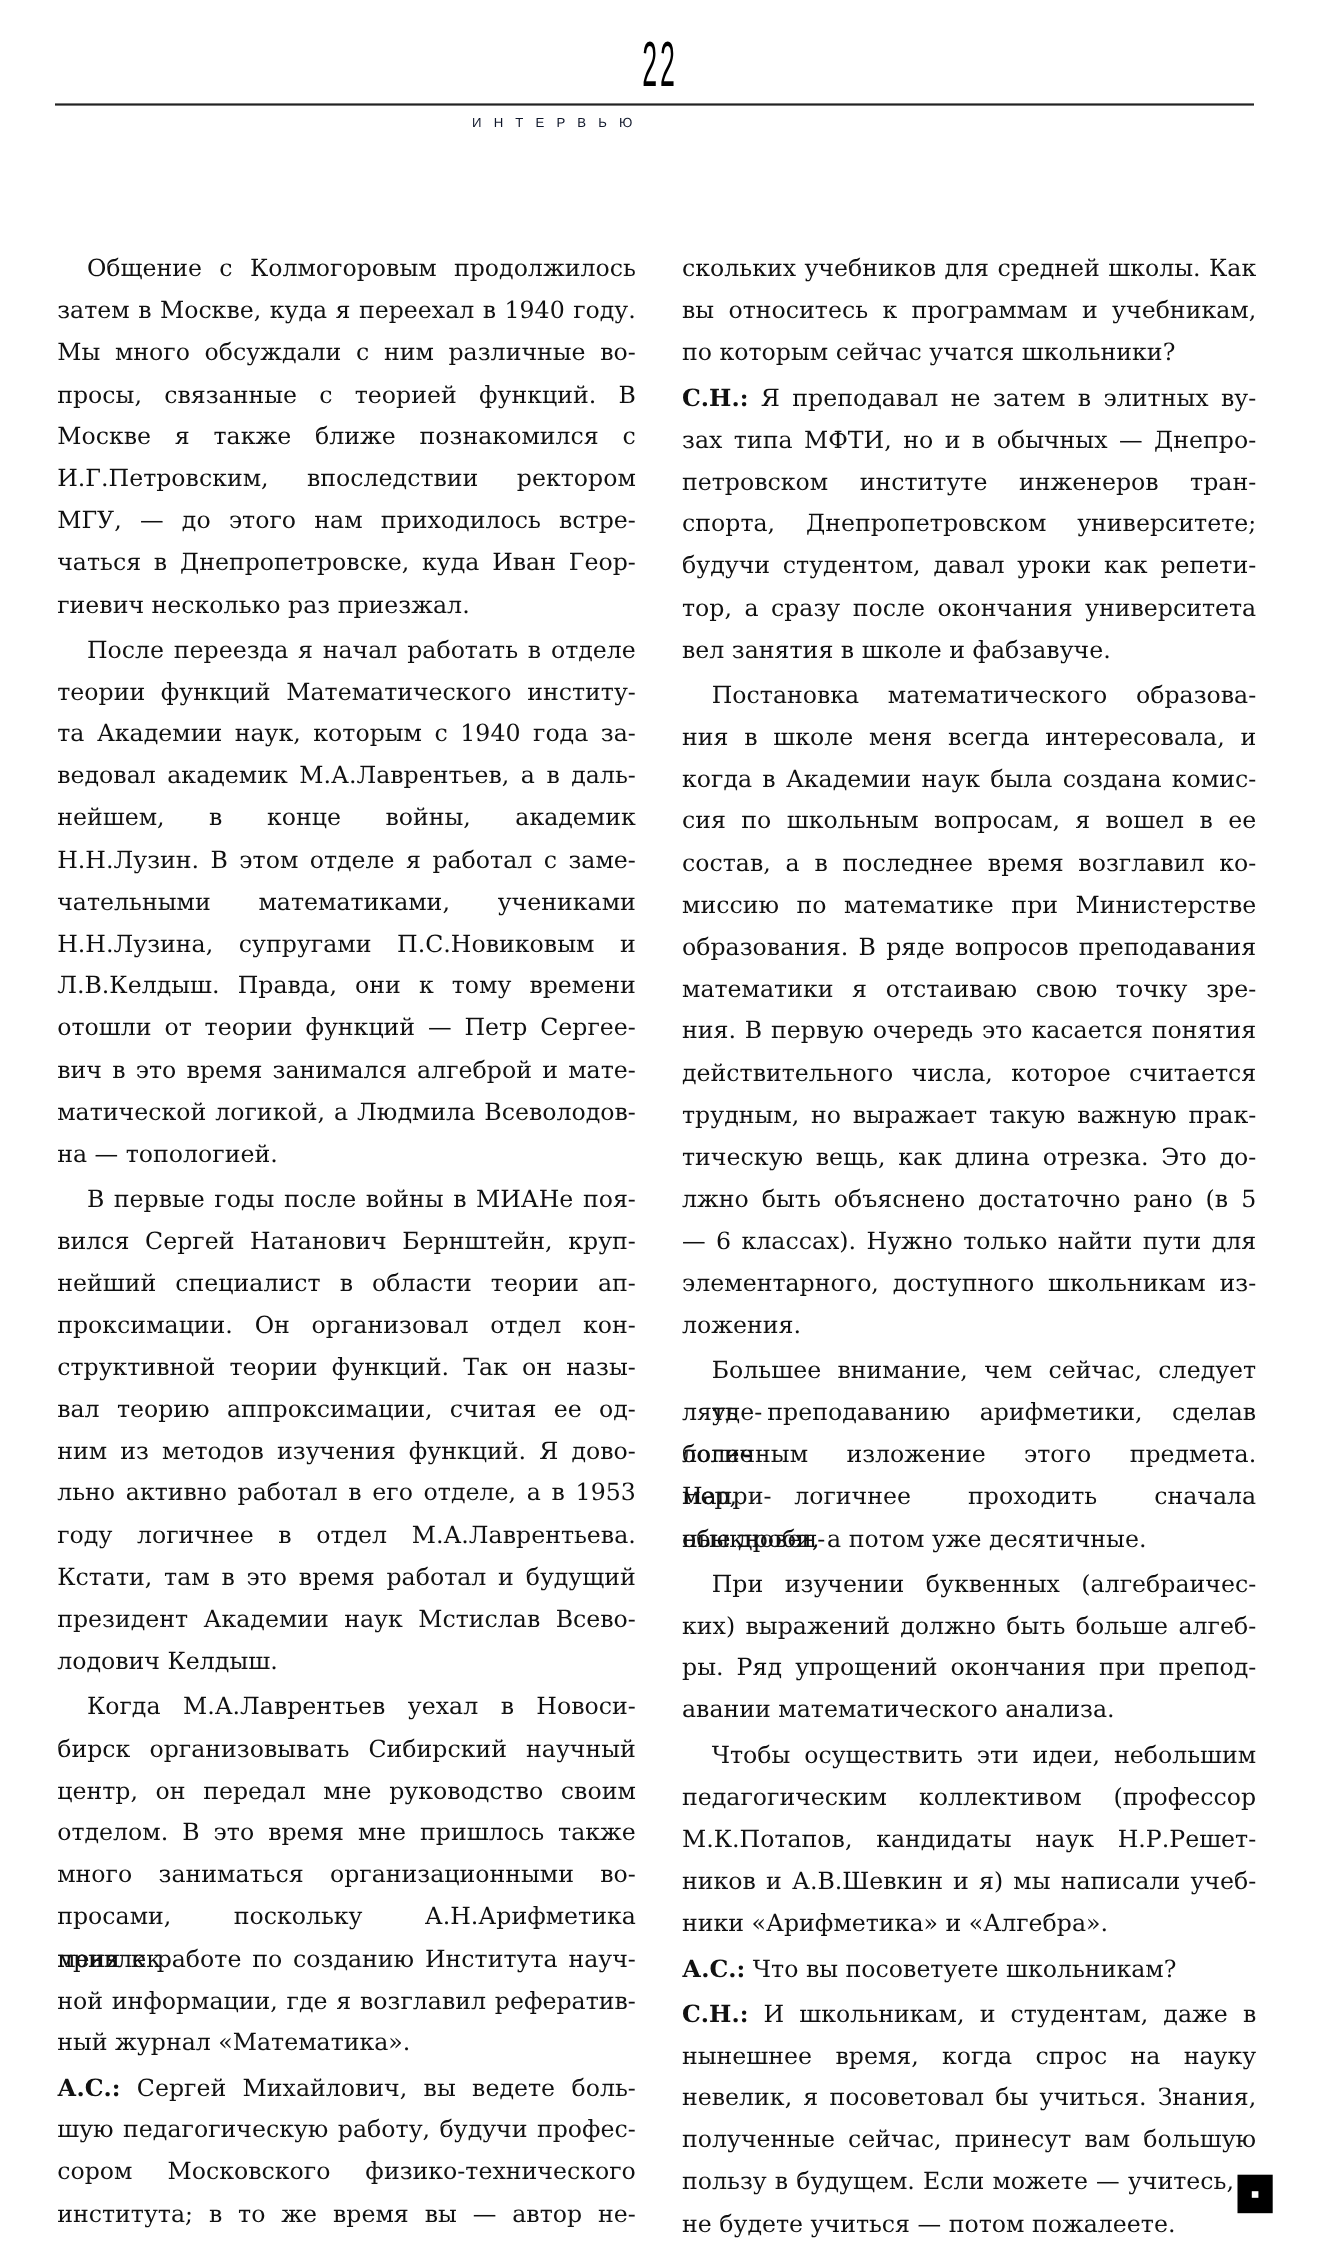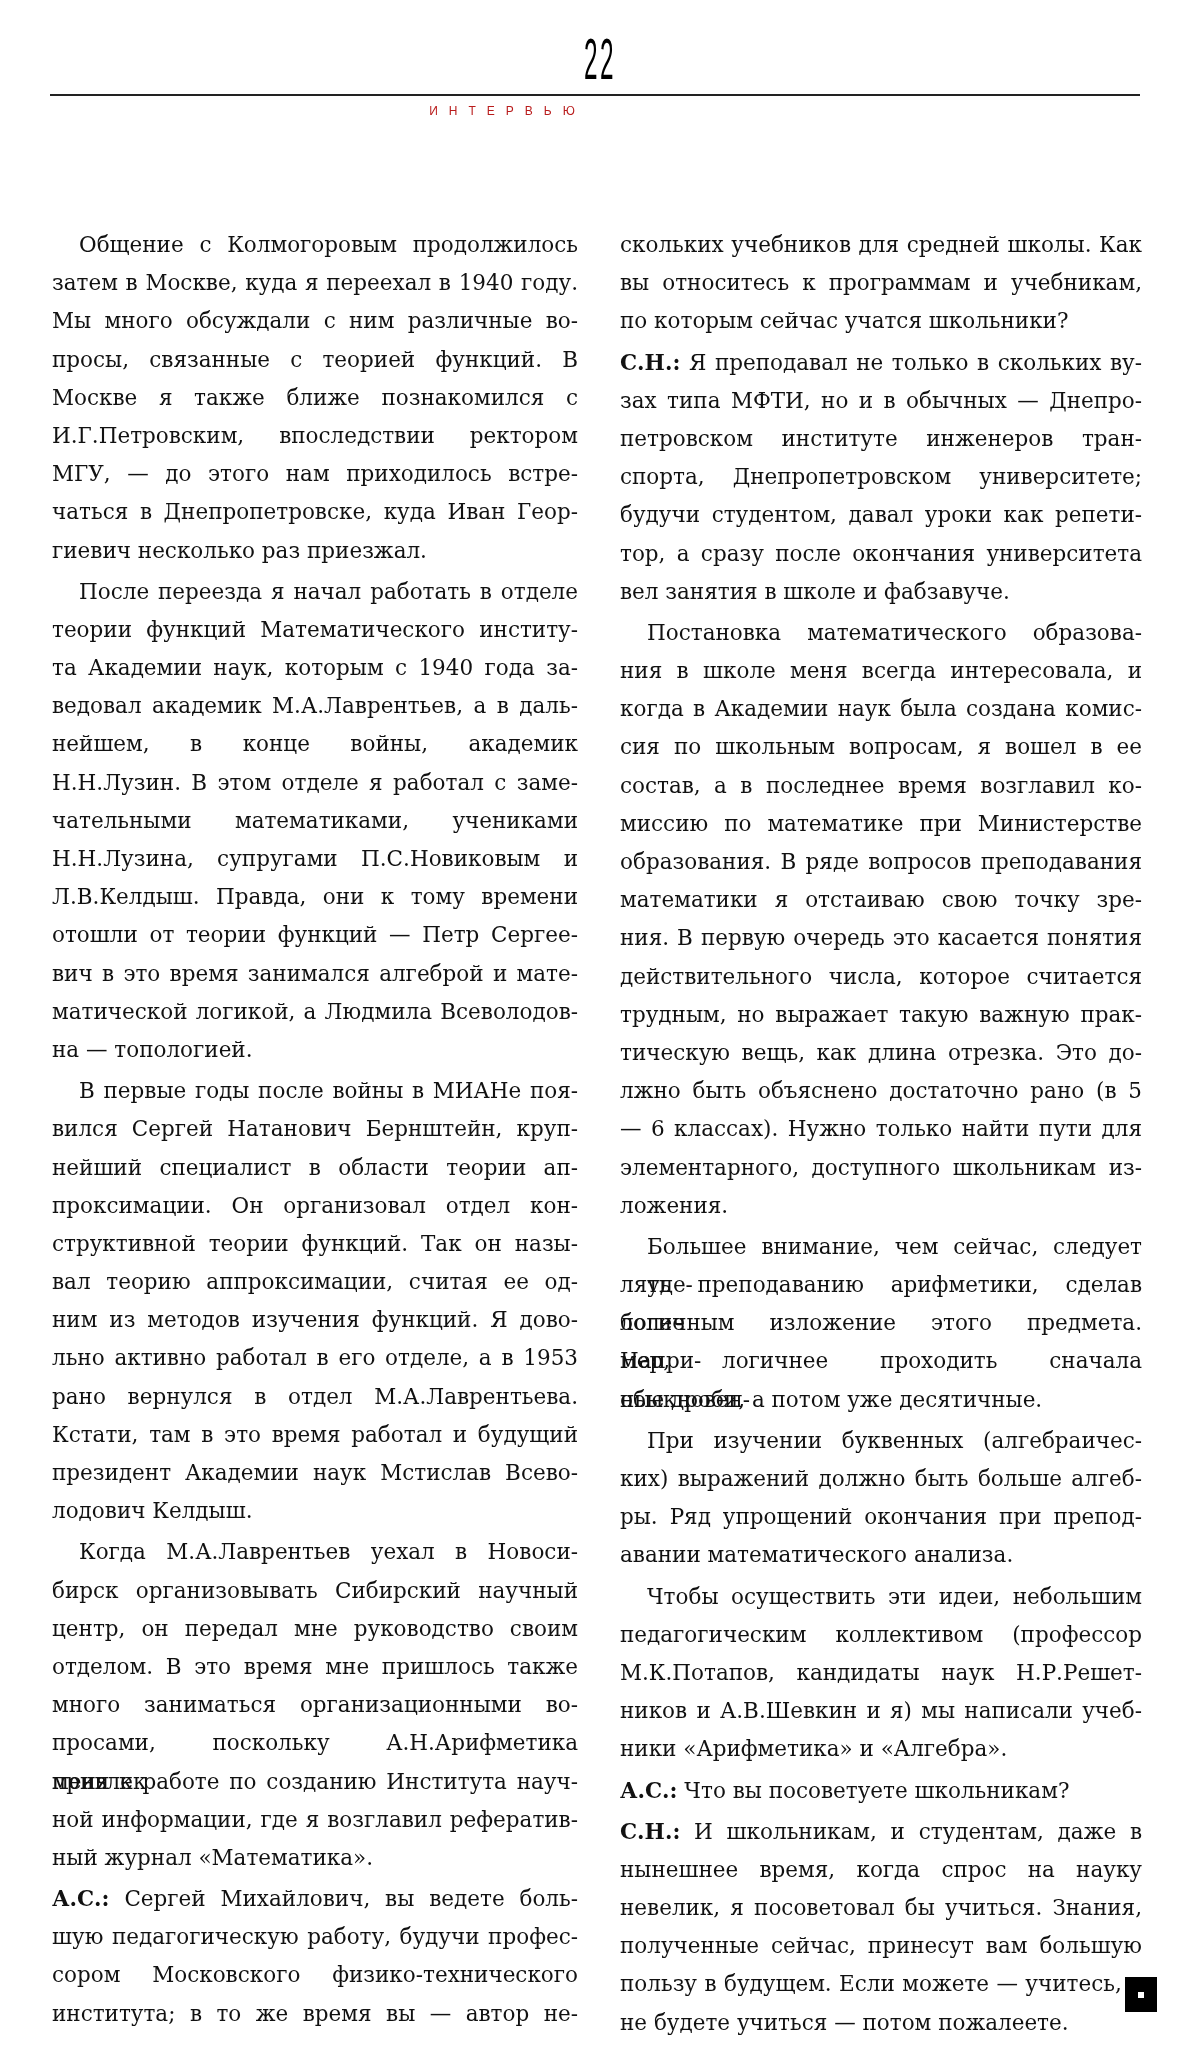--- a/index.html
+++ b/index.html
@@ -3,21 +3,21 @@
 <meta charset="utf-8">
 <style>
   html, body { margin: 0; padding: 0; background: #ffffff; }
   body { width: 1200px; height: 2050px; position: relative; overflow: hidden;
          font-family: "DejaVu Serif", "Liberation Serif", serif; color: #111111; }
   .page-number { position: absolute; left: 0; width: 1200px; top: 28px; text-align: center;
          font-family: "Liberation Sans", sans-serif; font-size: 58px; line-height: 62px;
          transform: scaleX(0.42); transform-origin: 600px 0; color: #000; letter-spacing: 6px; }
   .header-rule { position: absolute; left: 50px; top: 94px; width: 1090px; height: 2px; background: #222; }
   .section-label { position: absolute; left: 0; width: 1015px; top: 104px; text-align: center;
-         font-family: "Liberation Sans", sans-serif; font-size: 12px; letter-spacing: 11px; color: #b91c1c; }
+         font-family: "Liberation Sans", sans-serif; font-size: 12px; letter-spacing: 11px; color: #0f172a; }
   .column { position: absolute; top: 224px; }
   .col-left { left: 52px; width: 526px; }
   .col-right { left: 620px; width: 522px; }
   .para { margin: 2px 0 3px 0; }
   .line { display: block; height: 38.2px; line-height: 38.2px; font-size: 21.5px;
           text-align: justify; text-align-last: justify; white-space: nowrap; overflow: visible; }
   .line.last { text-align-last: left; }
   .line.indent { padding-left: 27px; }
   .line span { white-space: normal; }
   .speaker { font-weight: bold; }
@@ -123,21 +123,21 @@
       <div class="line">
         <span class="line-inner"><span>вал теорию аппроксимации, считая ее од-</span></span>
       </div>
       <div class="line">
         <span class="line-inner"><span>ним из методов изучения функций. Я дово-</span></span>
       </div>
       <div class="line">
         <span class="line-inner"><span>льно активно работал в его отделе, а в 1953</span></span>
       </div>
       <div class="line">
-        <span class="line-inner"><span>рано вернулся в отдел М.А.Лаврентьева.</span></span>
+        <span class="line-inner"><span>году логичнее в отдел М.А.Лаврентьева.</span></span>
       </div>
       <div class="line">
         <span class="line-inner"><span>Кстати, там в это время работал и будущий</span></span>
       </div>
       <div class="line">
         <span class="line-inner"><span>президент Академии наук Мстислав Всево-</span></span>
       </div>
       <div class="line last">
         <span class="line-inner"><span>лодович Келдыш.</span></span>
       </div>
@@ -193,21 +193,21 @@
       </div>
       <div class="line">
         <span class="line-inner"><span>вы относитесь к программам и учебникам,</span></span>
       </div>
       <div class="line last">
         <span class="line-inner"><span>по которым сейчас учатся школьники?</span></span>
       </div>
     </div>
     <div class="para">
       <div class="line">
-        <span class="line-inner"><span class="speaker">С.Н.:</span><span> Я преподавал не только в скольких ву-</span></span>
+        <span class="line-inner"><span class="speaker">С.Н.:</span><span> Я преподавал не затем в элитных ву-</span></span>
       </div>
       <div class="line">
         <span class="line-inner"><span>зах типа МФТИ, но и в обычных — Днепро-</span></span>
       </div>
       <div class="line">
         <span class="line-inner"><span>петровском институте инженеров тран-</span></span>
       </div>
       <div class="line">
         <span class="line-inner"><span>спорта, Днепропетровском университете;</span></span>
       </div>

